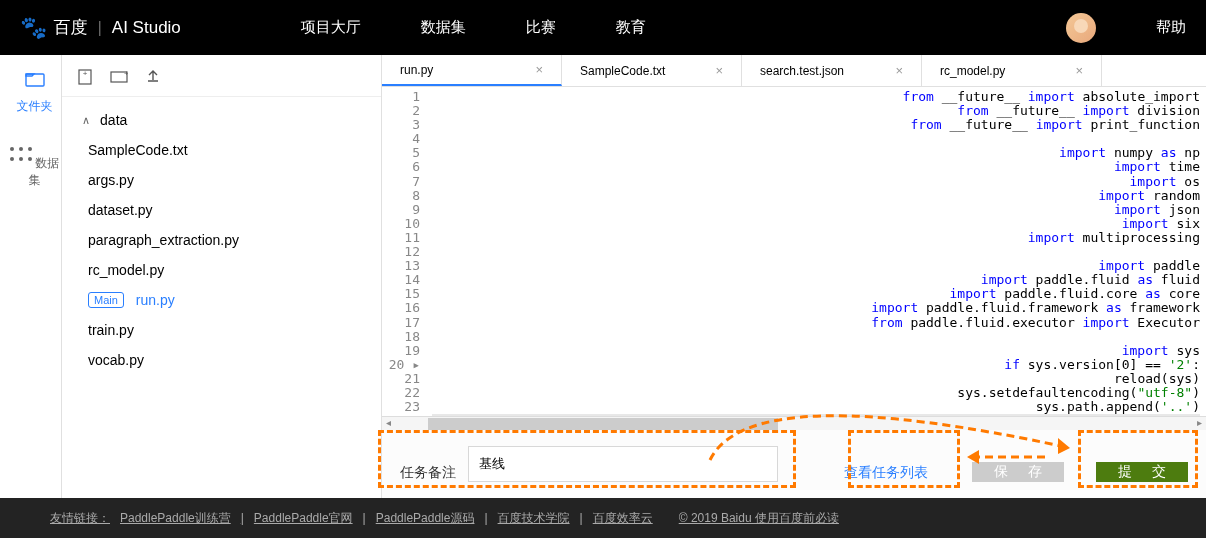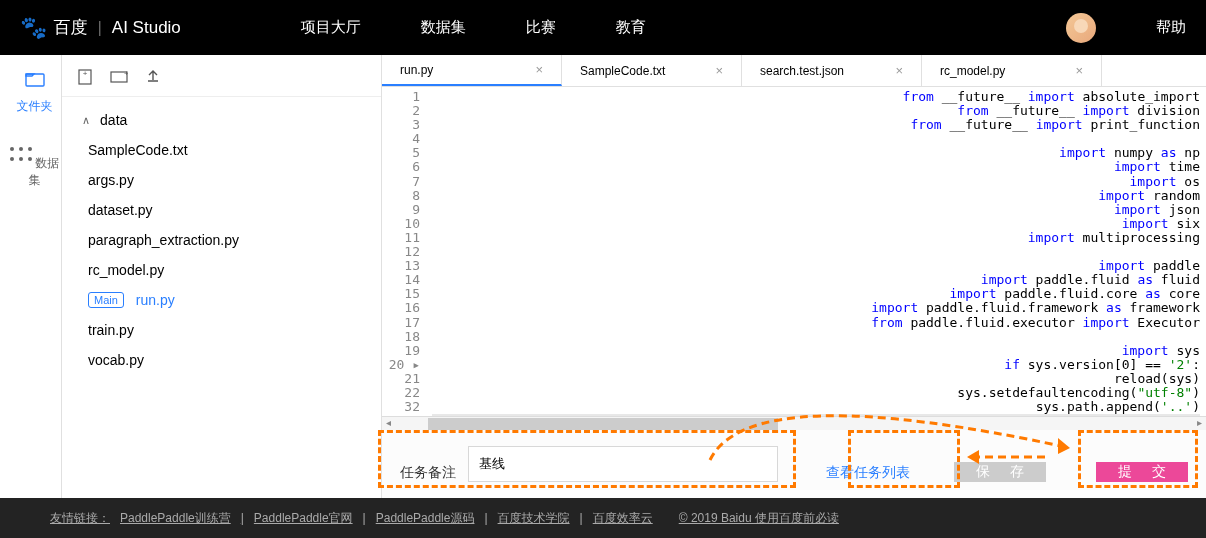--- a/index.html
+++ b/index.html
@@ -49,21 +49,21 @@
 .hscroll-thumb { height:12px; background:#ccc; position:absolute; left:46px; top:1px; width:350px; }
 .hscroll::before { content:'◂'; position:absolute; left:4px; top:0px; font-size:10px; color:#888; }
 .hscroll::after { content:'▸'; position:absolute; right:4px; top:0px; font-size:10px; color:#888; }
 .bottom-bar { display:flex; align-items:flex-end; padding:16px 18px; gap:12px; background:#fcfcfc; }
 .task-label { font-size:14px; color:#333; }
 .task-input { flex:0 0 310px; height:36px; border:1px solid #d8d8d8; padding:0 10px; font-size:13px; }
 .spacer { flex:1; }
 .link-btn { color:#2a7fff; font-size:14px; cursor:pointer; padding:0 12px; }
 .btn { height:20px; min-width:92px; border:none; font-size:14px; letter-spacing:8px; text-indent:8px; cursor:pointer; }
 .btn-save { background:#ccc; color:#fff; margin-left:20px; }
-.btn-submit { background:#ec4899; color:#fff; margin-left:38px; }
+.btn-submit { background:#4d7c0f; color:#fff; margin-left:20px; }
 .hi-box { position:absolute; border:3px dashed #ff7a00; pointer-events:none; }
 .footer { height:40px; background:#232323; color:#aaa; display:flex; align-items:center; padding:0 50px; font-size:12px; gap:10px;text-decoration:underline; }
 .footer a { color:#aaa; }
 .arrow-path { position:absolute; pointer-events:none; }
 </style>
 </head>
 <body>
 
 <div class="header">
   <div class="logo">
@@ -176,21 +176,21 @@
           <div class="gutter-line">13</div>
           <div class="gutter-line">14</div>
           <div class="gutter-line">15</div>
           <div class="gutter-line">16</div>
           <div class="gutter-line">17</div>
           <div class="gutter-line">18</div>
           <div class="gutter-line">19</div>
           <div class="gutter-line">20 ▸</div>
           <div class="gutter-line">21</div>
           <div class="gutter-line">22</div>
-          <div class="gutter-line">32</div>
+          <div class="gutter-line">23</div>
           <div class="gutter-line">24</div>
         </div>
       <div class="code-body" id="codebody">
           <div class="code-line"><span class="kw">from</span><span> __future__ </span><span class="kw">import</span><span> absolute_import</span></div>
           <div class="code-line"><span class="kw">from</span><span> __future__ </span><span class="kw">import</span><span> division</span></div>
           <div class="code-line"><span class="kw">from</span><span> __future__ </span><span class="kw">import</span><span> print_function</span></div>
           <div class="code-line"></div>
           <div class="code-line"><span class="kw">import</span><span> numpy </span><span class="kw">as</span><span> np</span></div>
           <div class="code-line"><span class="kw">import</span><span> time</span></div>
           <div class="code-line"><span class="kw">import</span><span> os</span></div>

